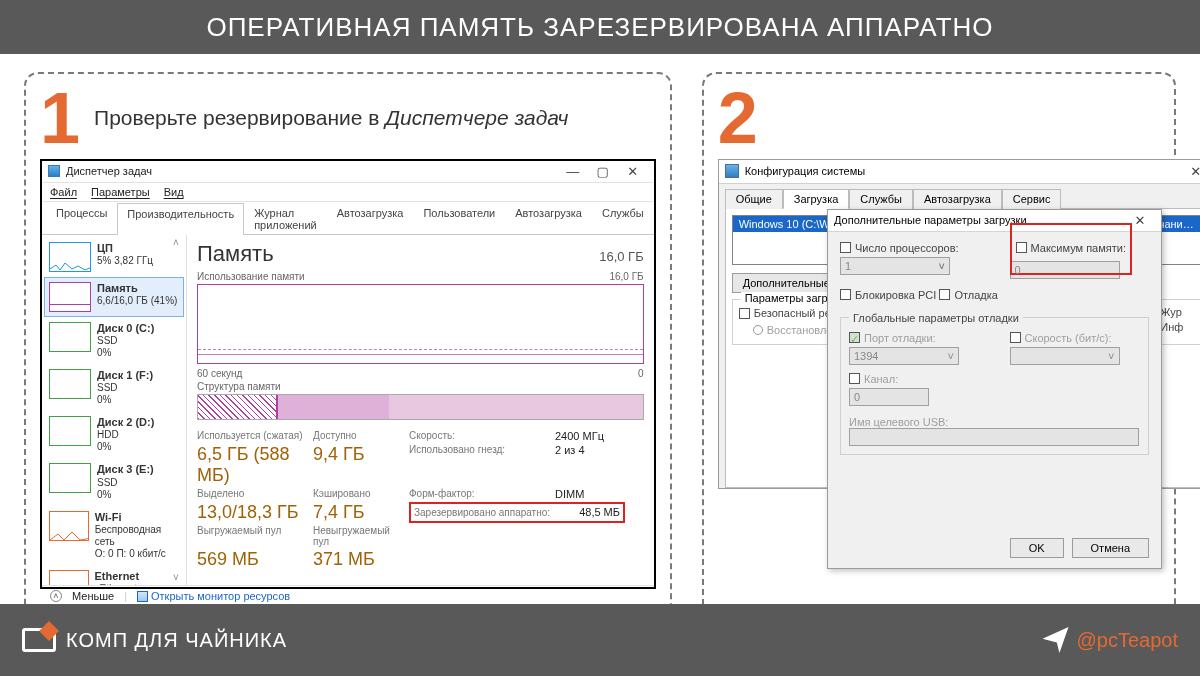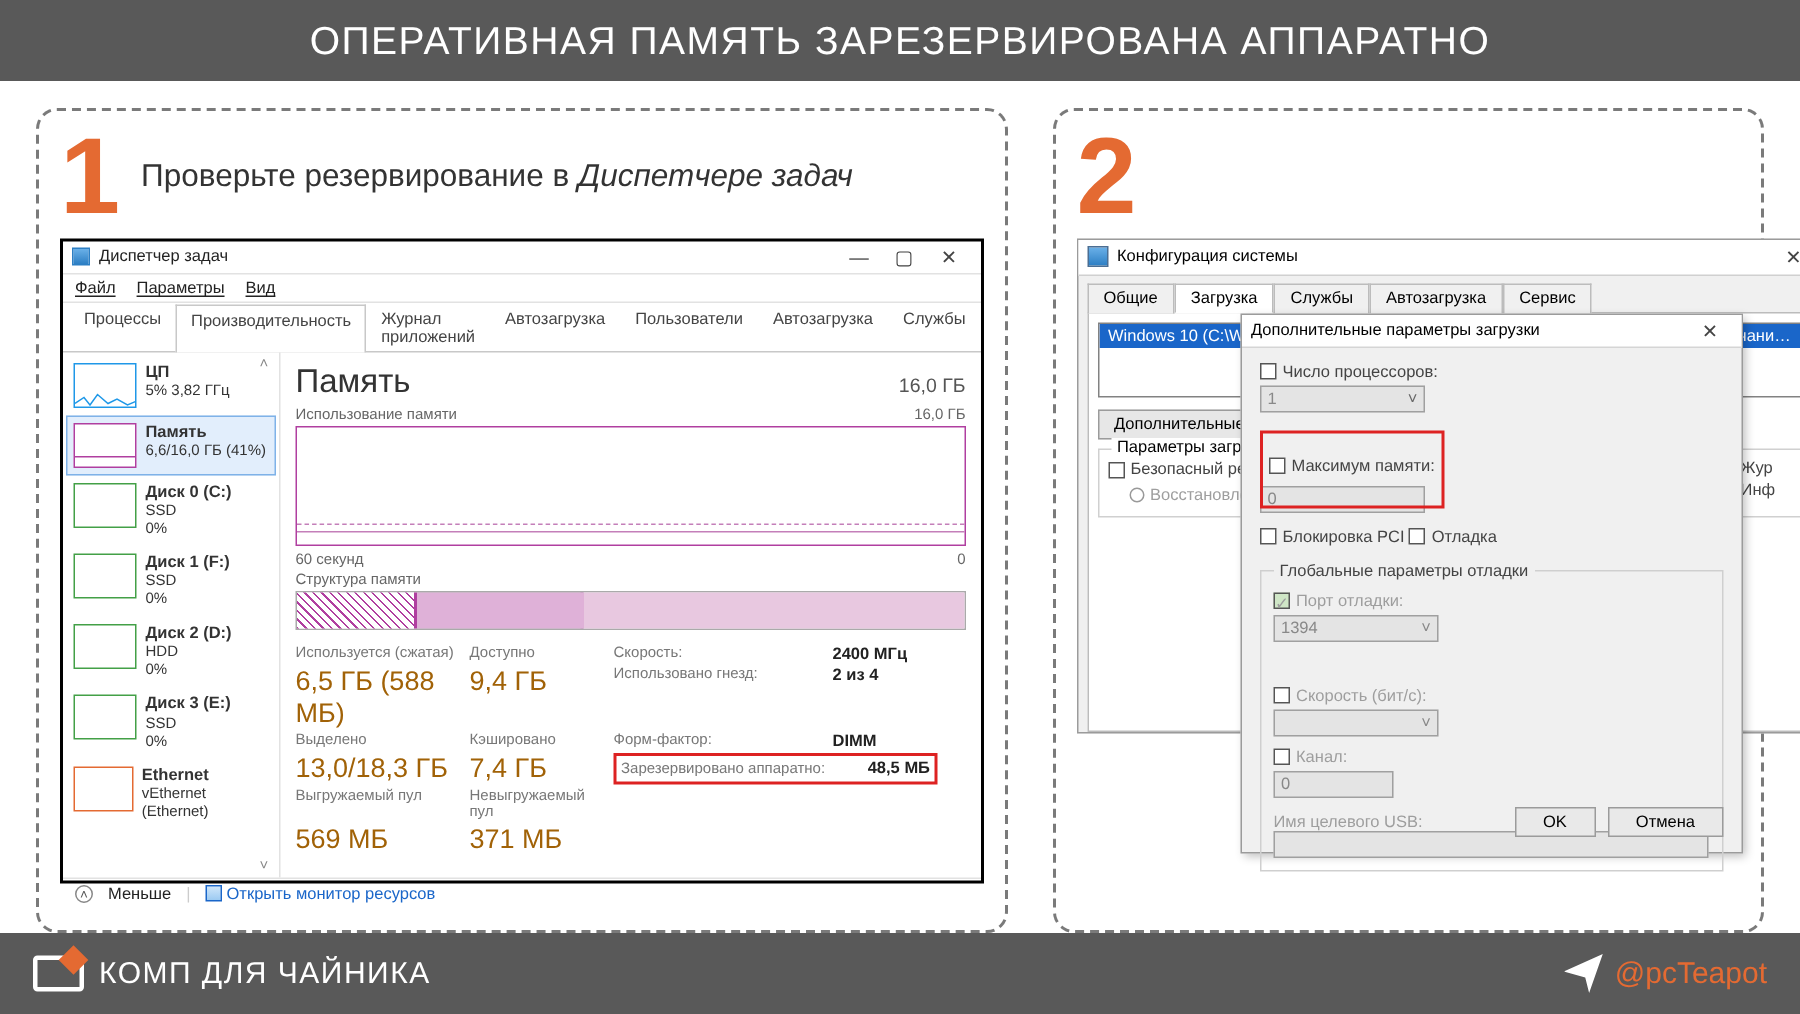--- a/index.html
+++ b/index.html
@@ -42,21 +42,21 @@
   .graph { border: 1px solid #b03fa0; height: 80px; background: #fff; margin-top:2px; position:relative; }
   .graph .line { position:absolute; bottom:8px; left:0; right:0; height:1px; background:#c47fb9; }
   .graph .dash { position:absolute; bottom:13px; left:0; right:0; border-top:1px dashed #c47fb9; }
   .struct { border:1px solid #aaa; height:26px; margin-top:2px; display:flex; }
   .struct div:first-child { width:18%; background:repeating-linear-gradient(45deg,#b03fa0,#b03fa0 1px,#fff 1px,#fff 4px); border-right:2px solid #b03fa0; }
   .struct div:nth-child(2){ width:25%; background:#b03fa0; opacity:.4; border-right:2px solid #b03fa0; }
   .struct div:nth-child(3){ flex:1; background:#e8c8e0; }
   .stats { display:grid; grid-template-columns: 110px 90px 140px 70px; row-gap:2px; column-gap:6px; margin-top:10px; font-size:10px; }
   .stats .lbl { color:#777; }
   .stats .val { color:#a16207; font-size:18px; }
-  .stats .sval { color:#222; font-size:11px;font-weight:bold; }
+  .stats .sval { color:#222; font-size:11px; }
   .hl-box { border:2px solid #d22; padding:1px 3px; grid-column: 3 / 5; display:flex; justify-content:space-between; align-items:center; }
   .tm-foot { border-top:1px solid #e2e2e2; padding:4px 8px; display:flex; align-items:center; gap:10px; font-size:11px; }
   .tm-foot .chev { width:12px; height:12px; border:1px solid #888; border-radius:50%; display:flex; align-items:center; justify-content:center; font-size:9px; color:#555; }
   .tm-foot a { color:#1a66c9; text-decoration:none; }
   .tm-foot .rmico { width:11px; height:11px; border:1px solid #1a66c9; background:linear-gradient(#cfe6fa,#9ccaf2); display:inline-block; margin-right:3px; vertical-align:-2px; }
   .scrollhint { position:absolute; right:3px; bottom:2px; top:2px; width:14px; display:flex; flex-direction:column; align-items:center; justify-content:space-between; color:#888; font-size:10px; }
   
   .panel2-stack { position:relative; height:430px; }
   .msconfig { position:absolute; left:0; top:0; width:500px; height:330px; background:#f0f0f0; border:1px solid #9b9b9b; font-size:11px; }
   .msconfig-title { display:flex; align-items:center; height:24px; padding:0 6px; background:#fff; border-bottom:1px solid #d0d0d0; }
@@ -74,31 +74,31 @@
   .chk { display:inline-flex; align-items:center; gap:4px; color:#444; margin-bottom:3px; }
   .chk .box { width:11px; height:11px; border:1px solid #555; background:#fff; }
   .chk.dis { color:#9e9e9e; }
   .rad { display:inline-flex; align-items:center; gap:4px; color:#9e9e9e; margin:2px 0 2px 14px; }
   .rad .dot { width:10px; height:10px; border:1px solid #999; border-radius:50%; background:#fff; }
   
   .advdlg { position:absolute; right:-2px; top:50px; width:335px; height:360px; background:#f0f0f0; border:1px solid #9b9b9b; box-shadow:2px 2px 6px rgba(0,0,0,.25); }
   .advdlg-title { display:flex; align-items:center; height:22px; background:#fff; border-bottom:1px solid #d5d5d5; padding:0 6px; font-size:11px; }
   .advdlg-title .sp{flex:1;}
   .advdlg-body { padding:10px 12px; font-size:11px; }
-  .row2 { display:flex; gap:30px; align-items:flex-start;flex-direction:column; }
+  .row2 { display:flex; gap:30px; align-items:flex-start; }
   .col { flex:1; }
   .numbox { border:1px solid #a0a0a0; background:#fff; padding:2px 4px; font-size:11px; width:110px; height:18px; color:#444; display:flex; align-items:center; }
   .numbox.dis { background:#e4e4e4; color:#888; }
   .hl-red { border:2px solid #d22; padding:18px 4px; }
   fieldset.dbg { border:1px solid #cfcfcf; padding:8px; margin-top:8px; }
   fieldset.dbg legend { color:#444; padding:0 4px; font-size:11px; }
   .dlg-btns { position:absolute; right:12px; bottom:10px; display:flex; gap:8px; }
   .dlg-btns .btngray { padding:3px 18px; background:#e9e9e9; border:1px solid #9b9b9b; }
   
-  .footer { position:absolute; left:0; right:0; bottom:0; height:54px; background:#595959; color:#fff; display:flex; align-items:center; padding:0 22px; }
+  .footer { position:absolute; left:0; right:0; bottom:0; height:72px; background:#595959; color:#fff; display:flex; align-items:center; padding:0 22px; }
   .footer .logo { display:flex; align-items:center; gap:10px; }
   .footer .logo .lap { width:34px; height:24px; border:3px solid #fff; border-radius:3px; position:relative; }
   .footer .logo .lap::after{content:""; position:absolute; right:-3px; top:-7px; width:14px; height:14px; background:#e46a32; transform:rotate(45deg);}
   .footer .brand { font-size:20px; letter-spacing:1px; }
   .footer .sp { flex:1; }
   .footer .tg { display:flex; align-items:center; gap:8px; font-size:20px; }
   .footer .tg .plane { width:26px; height:26px; background:#fff; clip-path: polygon(0% 45%, 100% 0%, 65% 100%, 55% 60%); }
   .footer .tg .handle { color:#e46a32; }
 </style>
 </head>
@@ -163,20 +163,26 @@
           </div>
           <div class="sidecard">
             <div class="thumb col-grn"></div>
             <div class="meta"><b>Диск 2 (D:)</b><br><span>HDD</span><br><span>0%</span></div>
           </div>
           <div class="sidecard">
             <div class="thumb col-grn"></div>
             <div class="meta"><b>Диск 3 (E:)</b><br><span>SSD</span><br><span>0%</span></div>
           </div>
           <div class="sidecard">
+            <div class="thumb col-org"><svg width="42" height="30">
+                  <polyline points="0,28 8,22 14,28 22,20 30,28 42,26" fill="none" stroke="#e46a32" stroke-width="1"></polyline>
+                </svg></div>
+            <div class="meta"><b>Wi-Fi</b><br><span>Беспроводная сеть</span><br><span>О: 0 П: 0 кбит/с</span></div>
+          </div>
+          <div class="sidecard">
             <div class="thumb col-org"></div>
             <div class="meta"><b>Ethernet</b><br><span>vEthernet (Ethernet)</span></div>
           </div>
           <div class="scrollhint">
               <span>˄</span>
               <span>˅</span>
             </div>
         </div>
         <div class="tm-main">
           <div class="memhdr">

